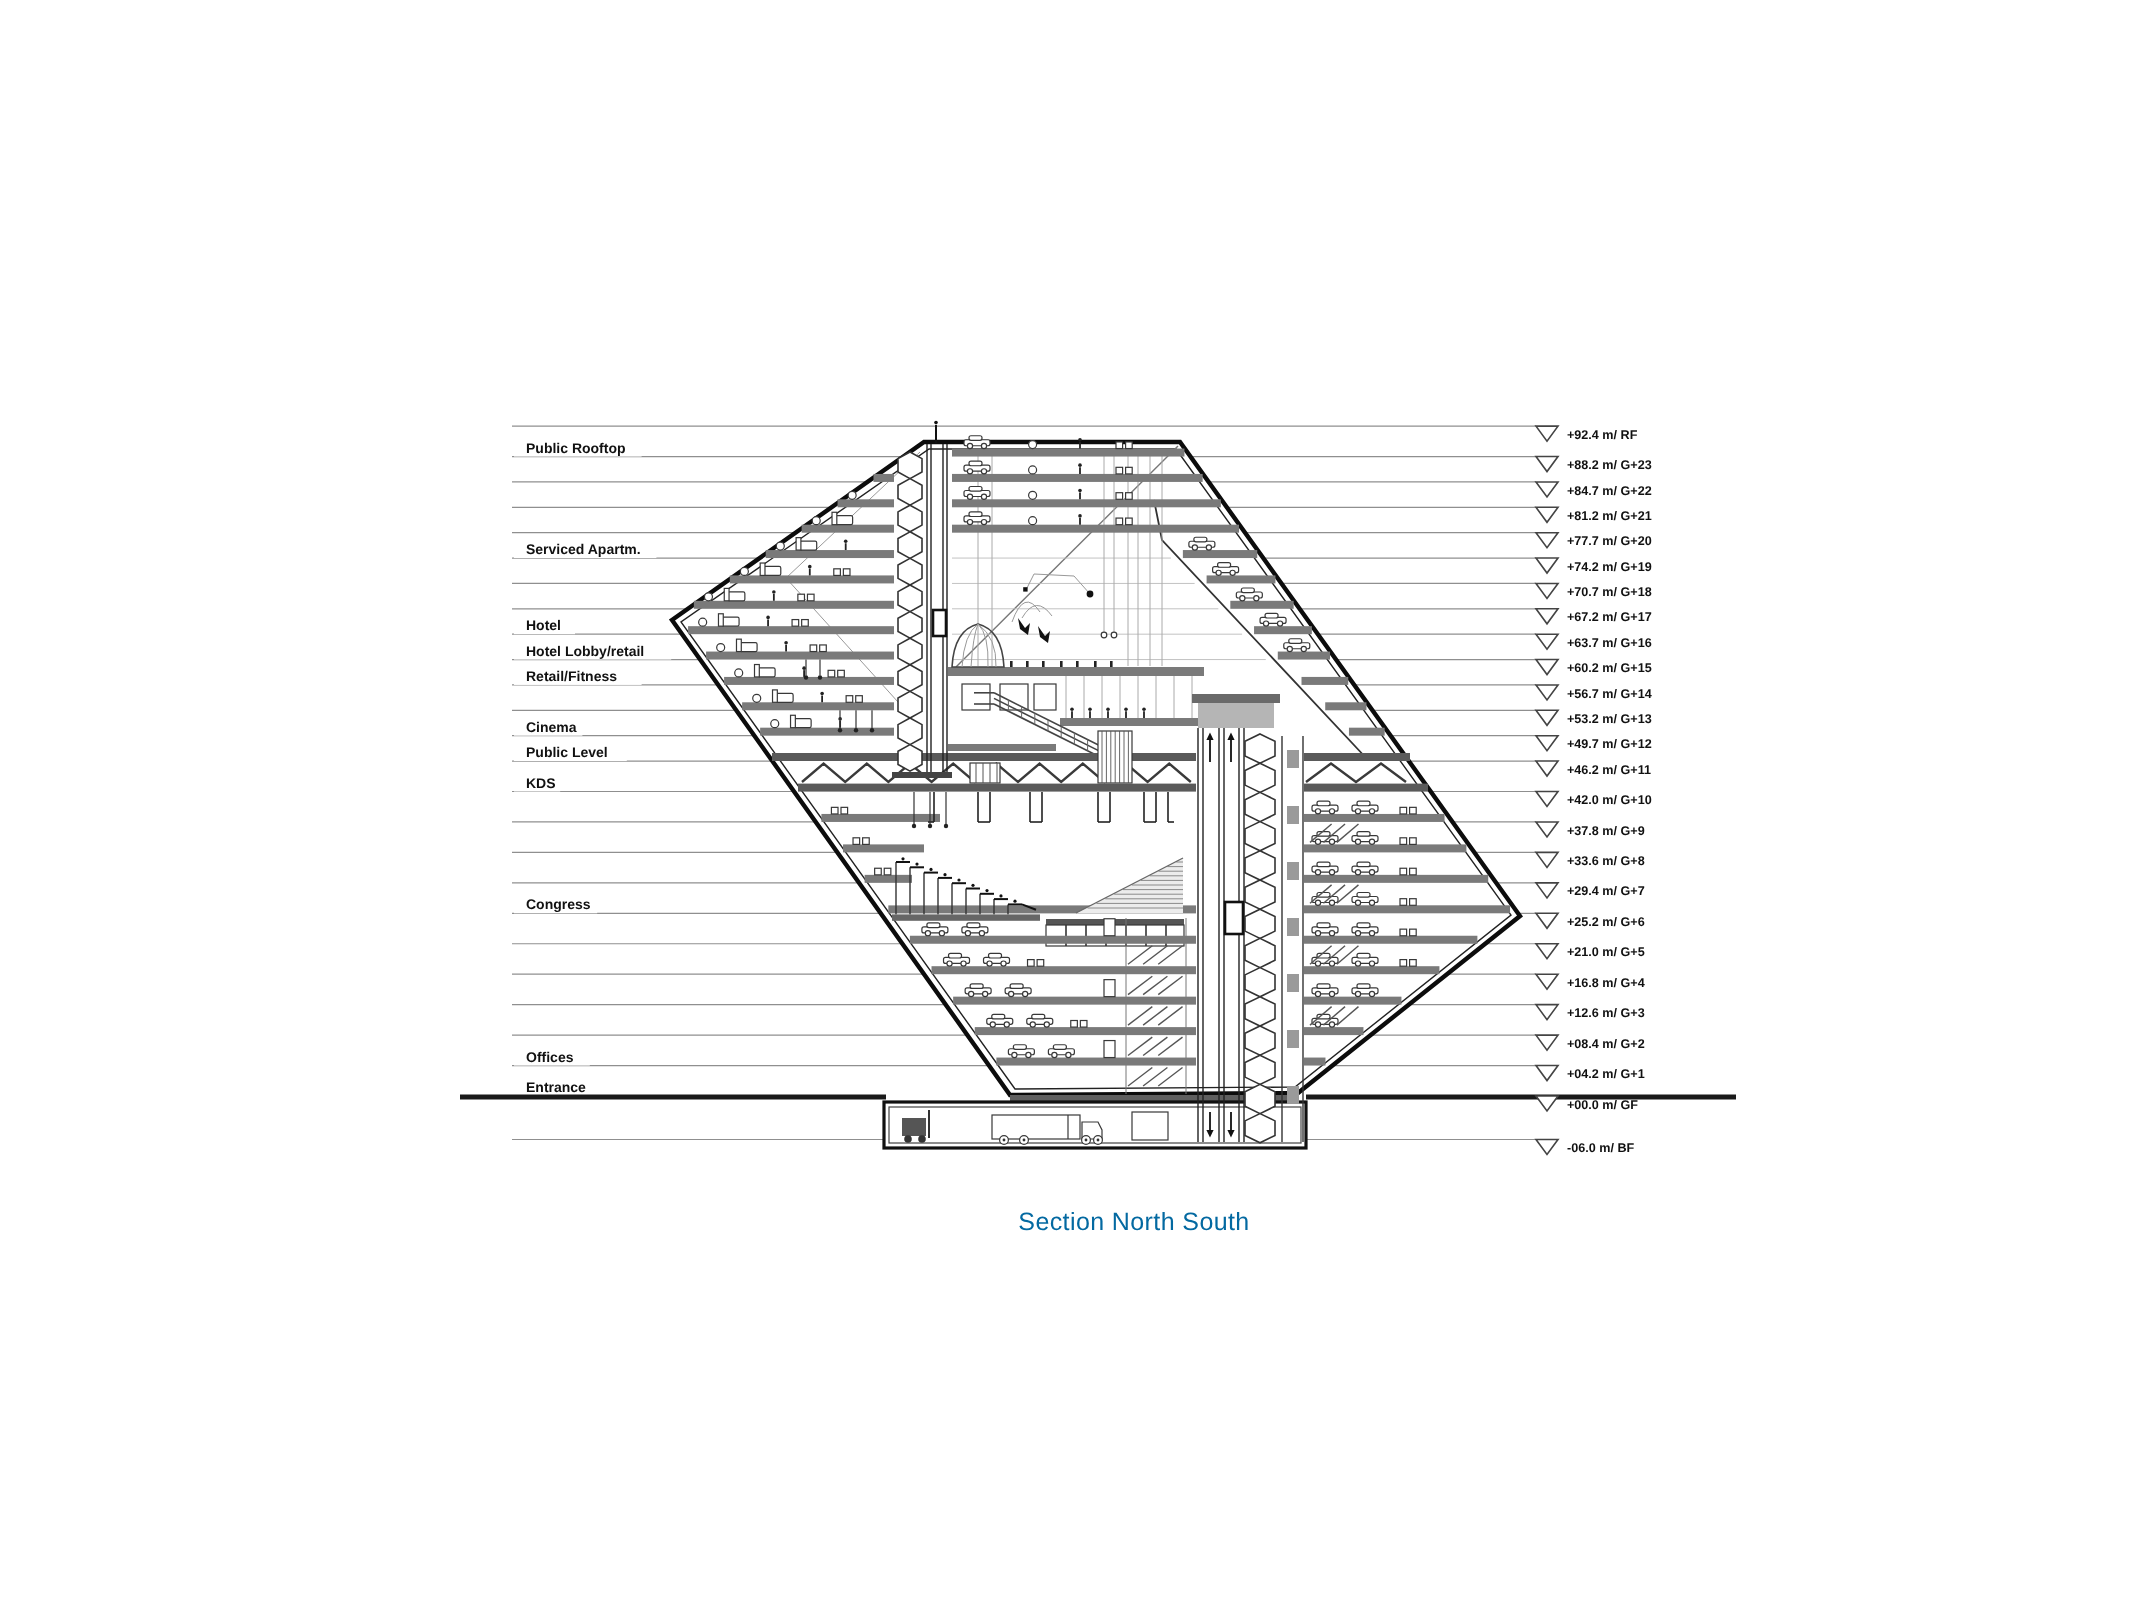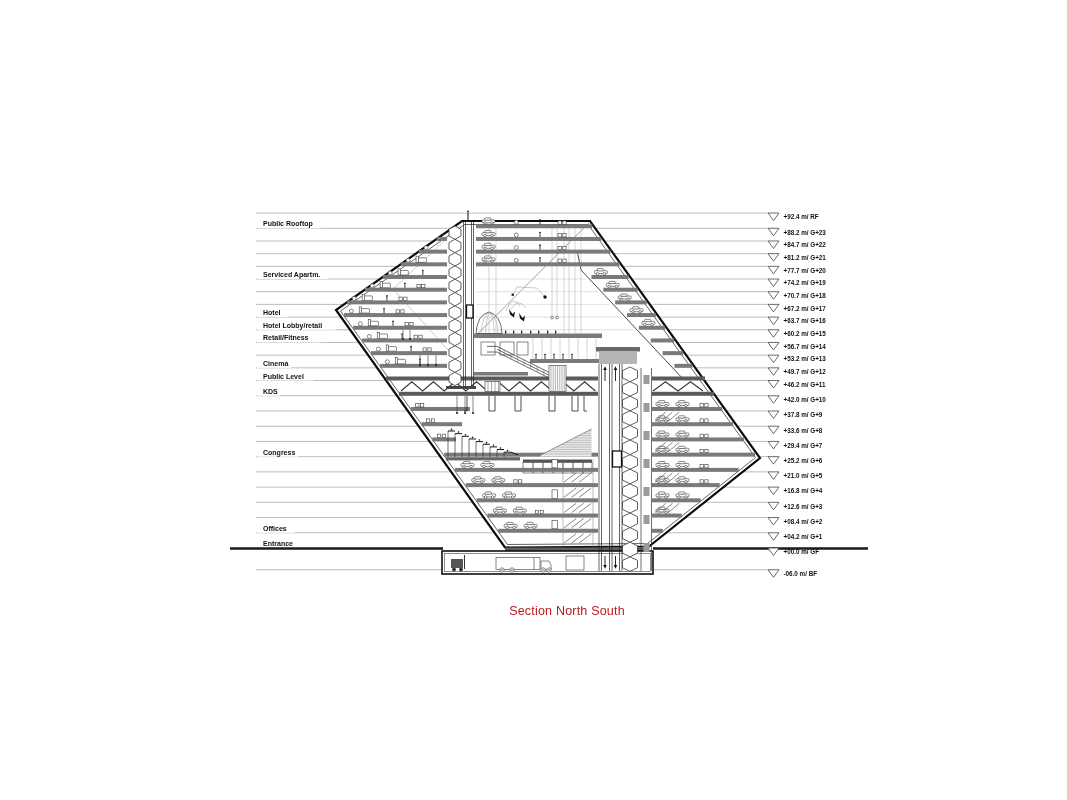--- a/index.html
+++ b/index.html
@@ -1,20 +1,20 @@
 <!DOCTYPE html>
 <html><head>
 <meta charset="utf-8">
 <style>
   html,body{margin:0;padding:0;background:#fff;}
   .sheet{position:relative;width:1067px;height:800px;background:#fff;overflow:hidden;
          font-family:"Liberation Sans", sans-serif;}
   svg{position:absolute;left:0;top:0;}
   .title{position:absolute;left:567px;top:604px;transform:translateX(-50%);
-         font-size:12.5px;color:#b91c1c;white-space:nowrap;letter-spacing:.2px;}
+         font-size:12.5px;color:#0369a1;white-space:nowrap;letter-spacing:.2px;}
   
   .lvl{stroke:#8f8f8f;stroke-width:.6;}
   .txtR{font-size:6.3px;font-weight:bold;fill:#111;}
   .txtL{font-size:7px;font-weight:bold;fill:#111;}
   .tri{fill:#fff;stroke:#444;stroke-width:.8;}
   .out{fill:#fff;stroke:#0c0c0c;stroke-width:2.2;stroke-linejoin:miter;}
   .inn{fill:none;stroke:#222;stroke-width:.7;}
   .gl{fill:#fff;stroke:#383838;stroke-width:.6;}
   .hx{fill:#fff;stroke:#333;stroke-width:.8;}
   .thin{stroke:#999;stroke-width:.5;fill:none;}

